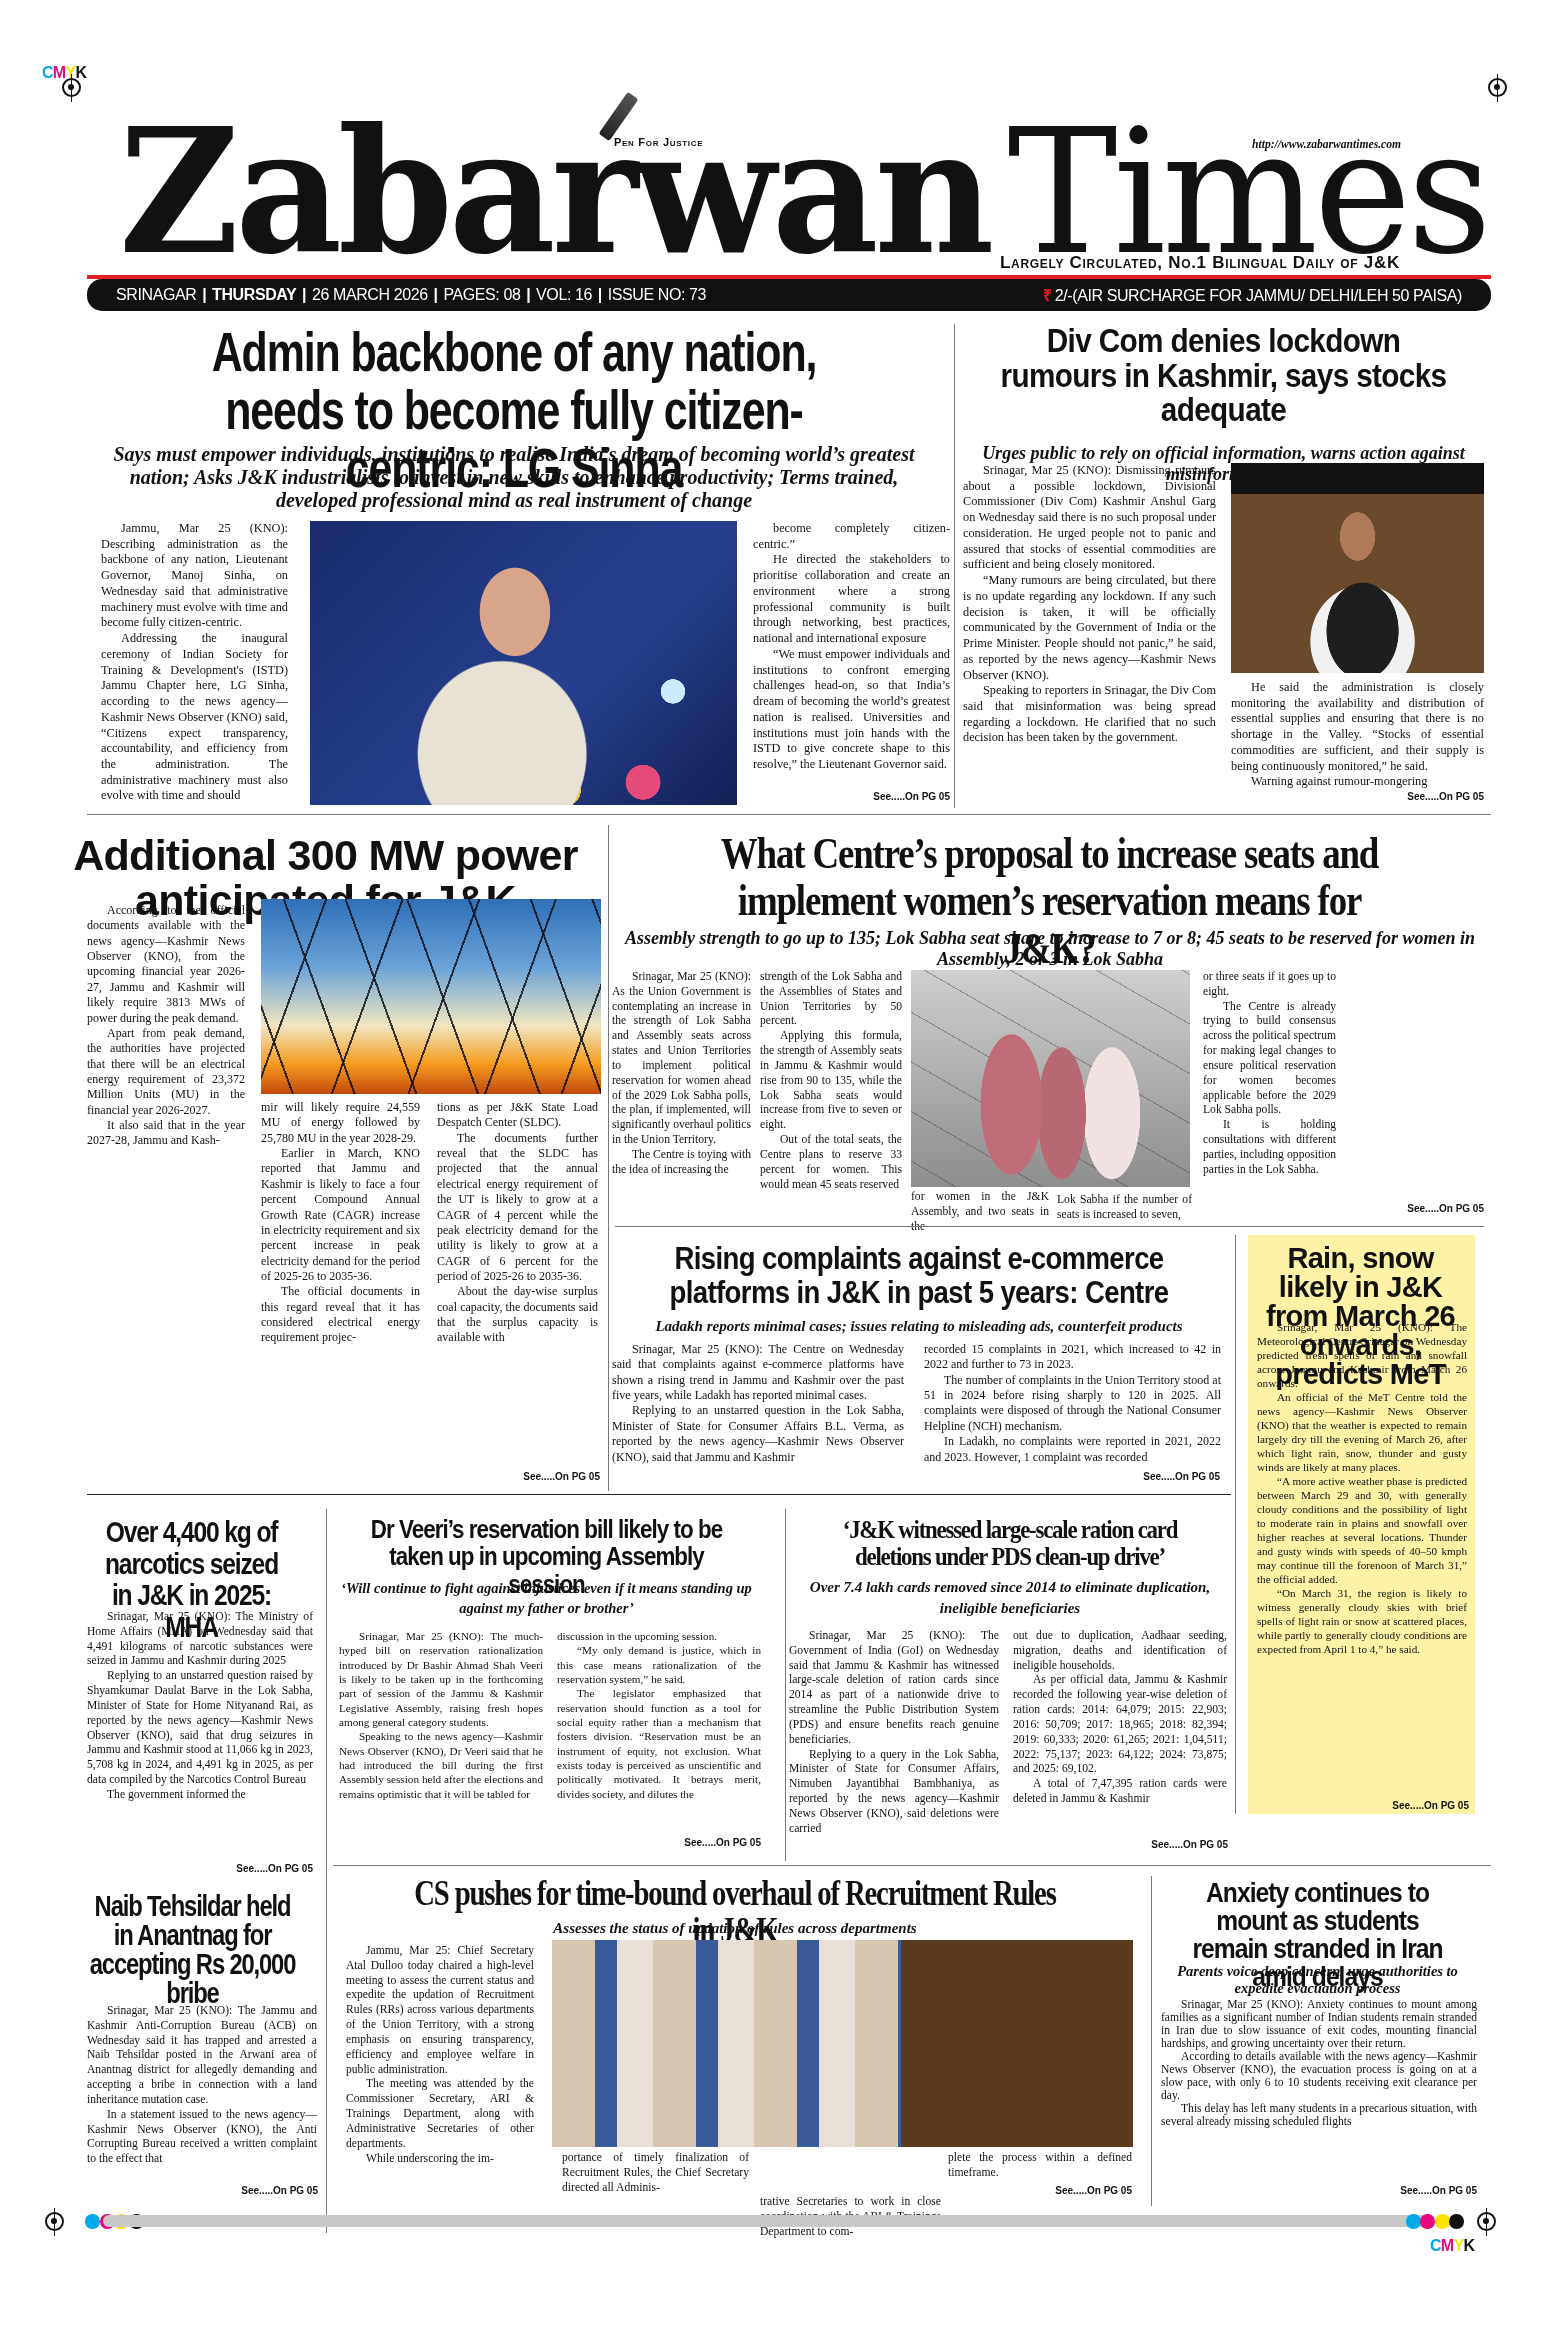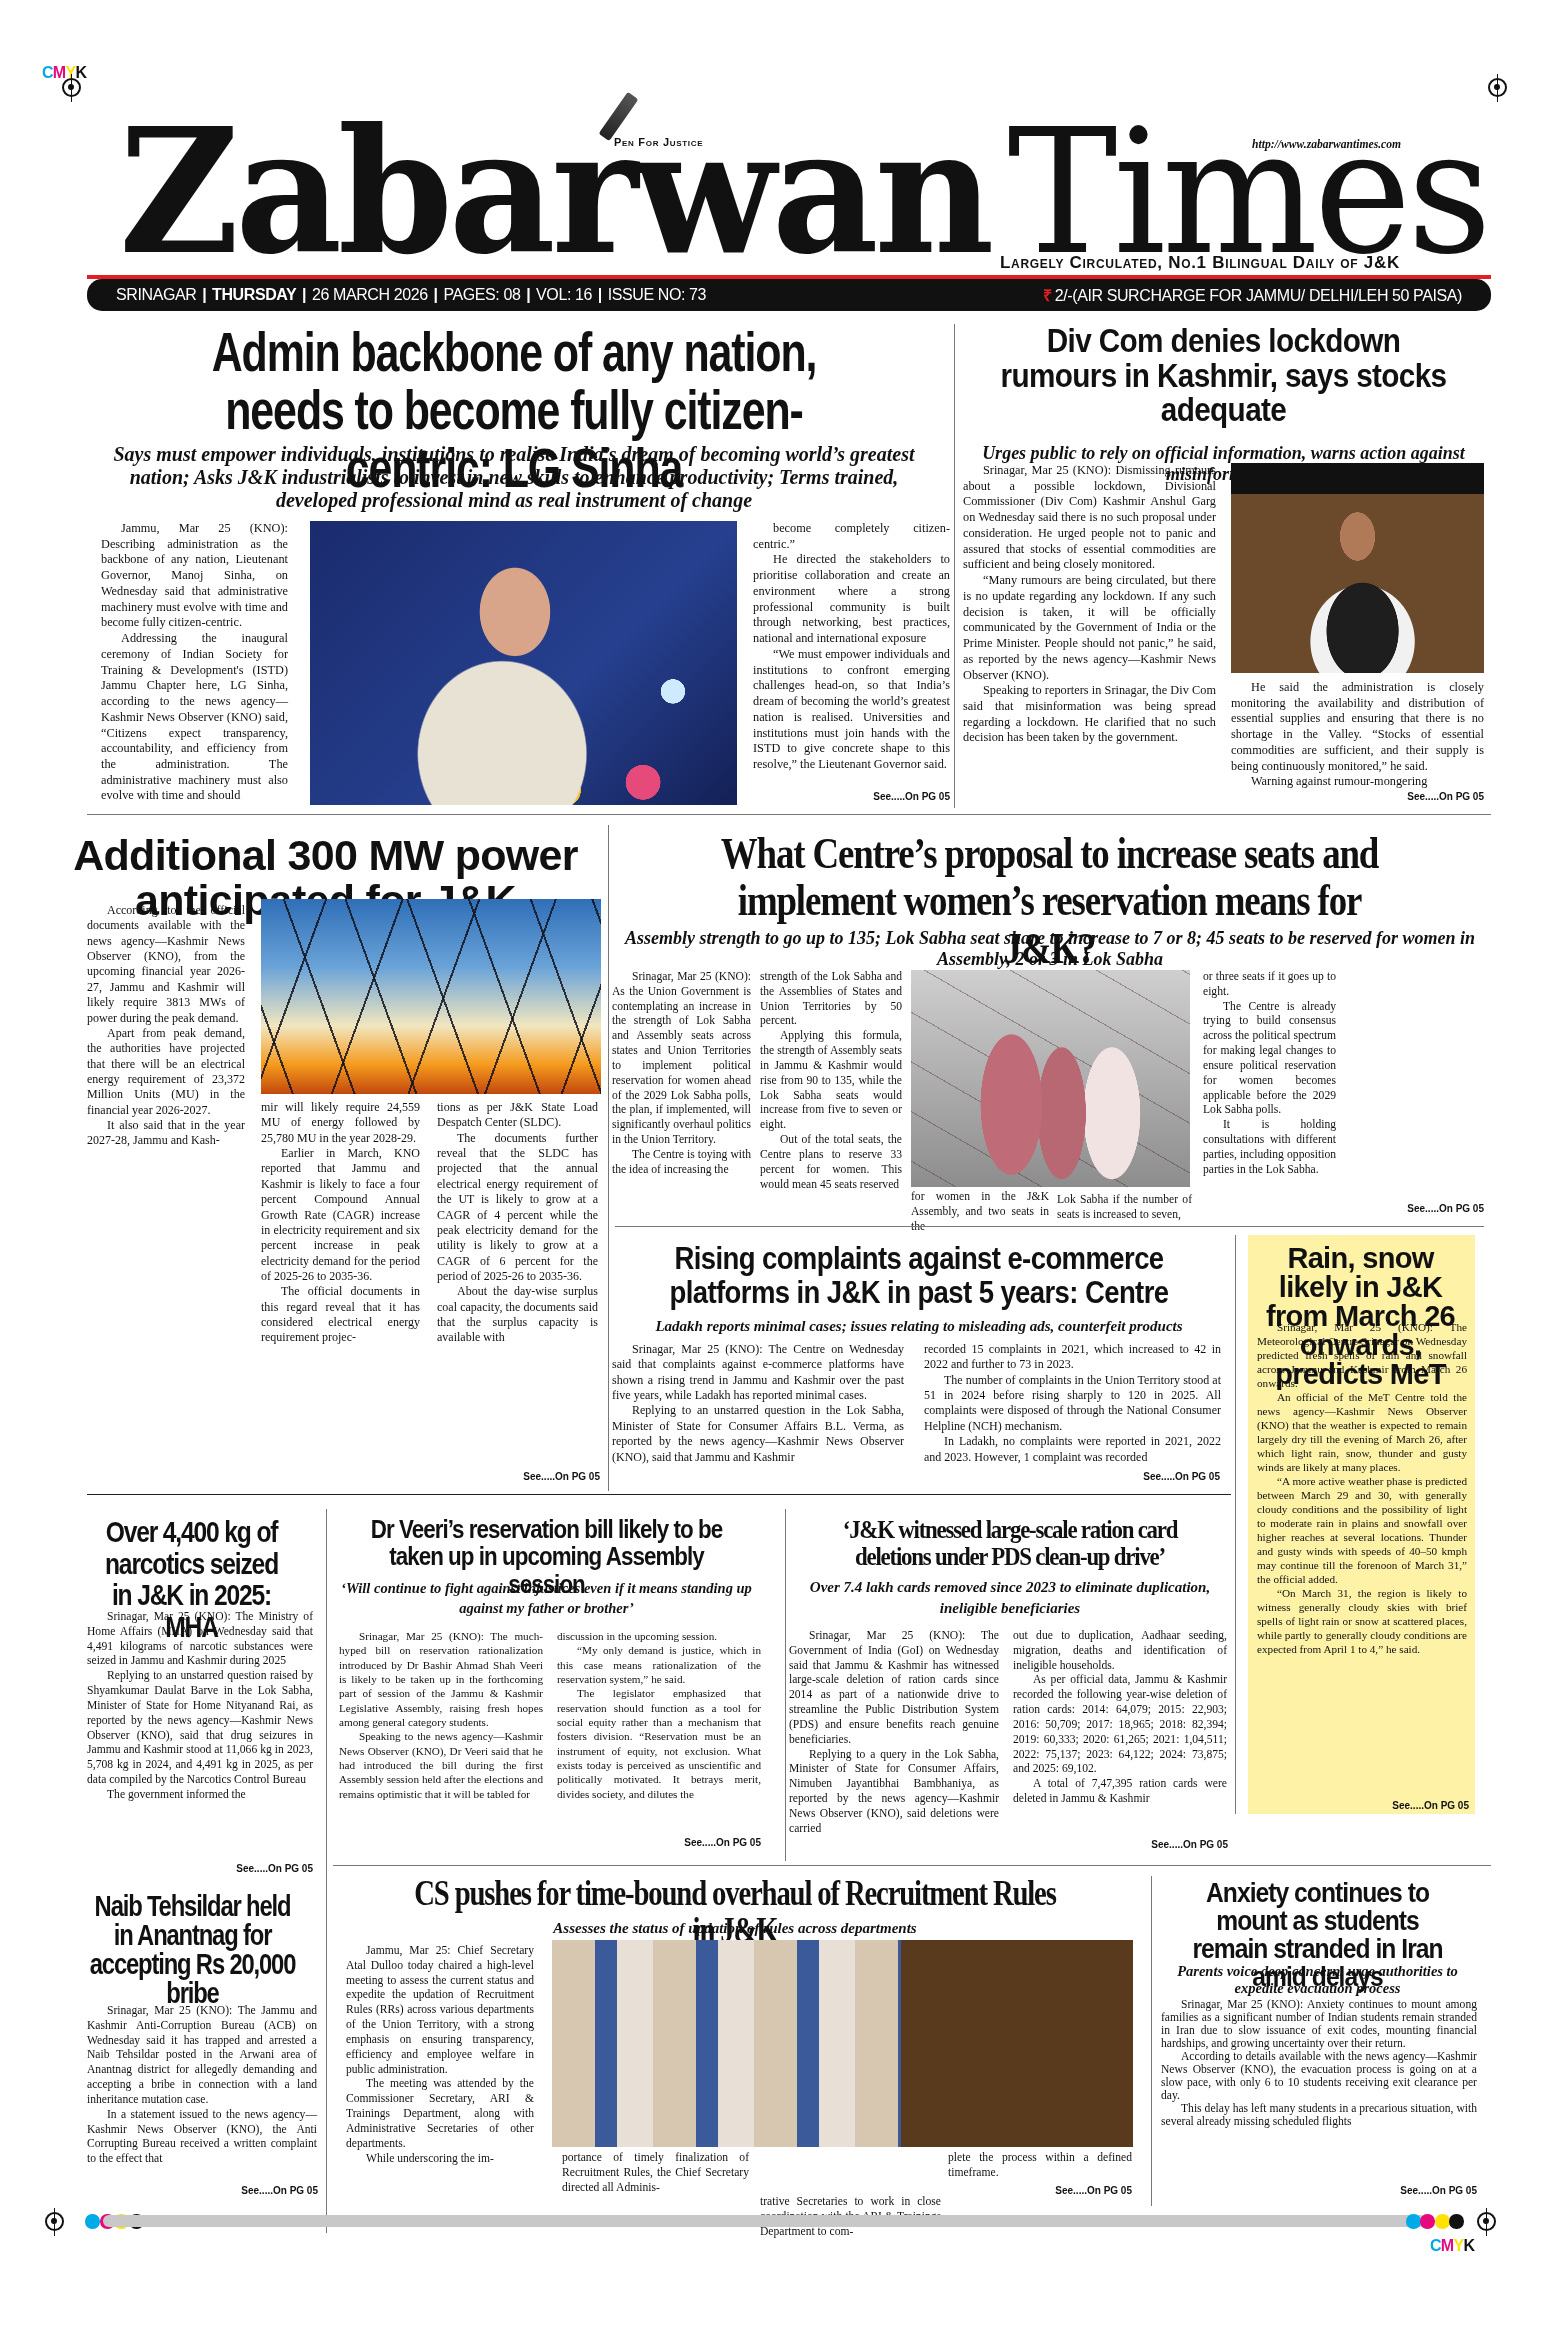--- a/index.html
+++ b/index.html
@@ -242,21 +242,21 @@
 <div class="abs body" style="left:557px;top:1629px;width:204px;font-size:11.2px;">
   <p style="text-indent:0">discussion in the upcoming session.</p>
   <p>“My only demand is justice, which in this case means rationalization of the reservation system,” he said.</p>
   <p>The legislator emphasized that reservation should function as a tool for social equity rather than a mechanism that fosters division. “Reservation must be an instrument of equity, not exclusion. What exists today is perceived as unscientific and politically motivated. It betrays merit, divides society, and dilutes the</p>
 </div>
 <div class="abs see" style="left:652px;top:1837px;width:109px;">See.....On PG 05</div>
 
 <div class="abs rule-v" style="left:785px;top:1509px;height:352px;"></div>
 
 <div class="abs hl-cond" style="left:793px;top:1516px;width:434px;font-size:26px;font-family:'Liberation Serif',serif;transform:scaleX(0.88);">‘J&amp;K witnessed large-scale ration card deletions under PDS clean-up drive’</div>
-<div class="abs sub-it" style="left:793px;top:1577px;width:434px;font-size:15px;line-height:1.4;">Over 7.4 lakh cards removed since 2023 to eliminate duplication, ineligible beneficiaries</div>
+<div class="abs sub-it" style="left:793px;top:1577px;width:434px;font-size:15px;line-height:1.4;">Over 7.4 lakh cards removed since 2014 to eliminate duplication, ineligible beneficiaries</div>
 <div class="abs body" style="left:789px;top:1629px;width:210px;font-size:11.6px;">
   <p>Srinagar, Mar 25 (KNO): The Government of India (GoI) on Wednesday said that Jammu &amp; Kashmir has witnessed large-scale deletion of ration cards since 2014 as part of a nationwide drive to streamline the Public Distribution System (PDS) and ensure benefits reach genuine beneficiaries.</p>
   <p>Replying to a query in the Lok Sabha, Minister of State for Consumer Affairs, Nimuben Jayantibhai Bambhaniya, as reported by the news agency—Kashmir News Observer (KNO), said deletions were carried</p>
 </div>
 <div class="abs body" style="left:1013px;top:1629px;width:214px;font-size:11.6px;">
   <p style="text-indent:0">out due to duplication, Aadhaar seeding, migration, deaths and identification of ineligible households.</p>
   <p>As per official data, Jammu &amp; Kashmir recorded the following year-wise deletion of ration cards: 2014: 64,079; 2015: 22,903; 2016: 50,709; 2017: 18,965; 2018: 82,394; 2019: 60,333; 2020: 61,265; 2021: 1,04,511; 2022: 75,137; 2023: 64,122; 2024: 73,875; and 2025: 69,102.</p>
   <p>A total of 7,47,395 ration cards were deleted in Jammu &amp; Kashmir</p>
 </div>
 <div class="abs see" style="left:1115px;top:1839px;width:113px;">See.....On PG 05</div>

